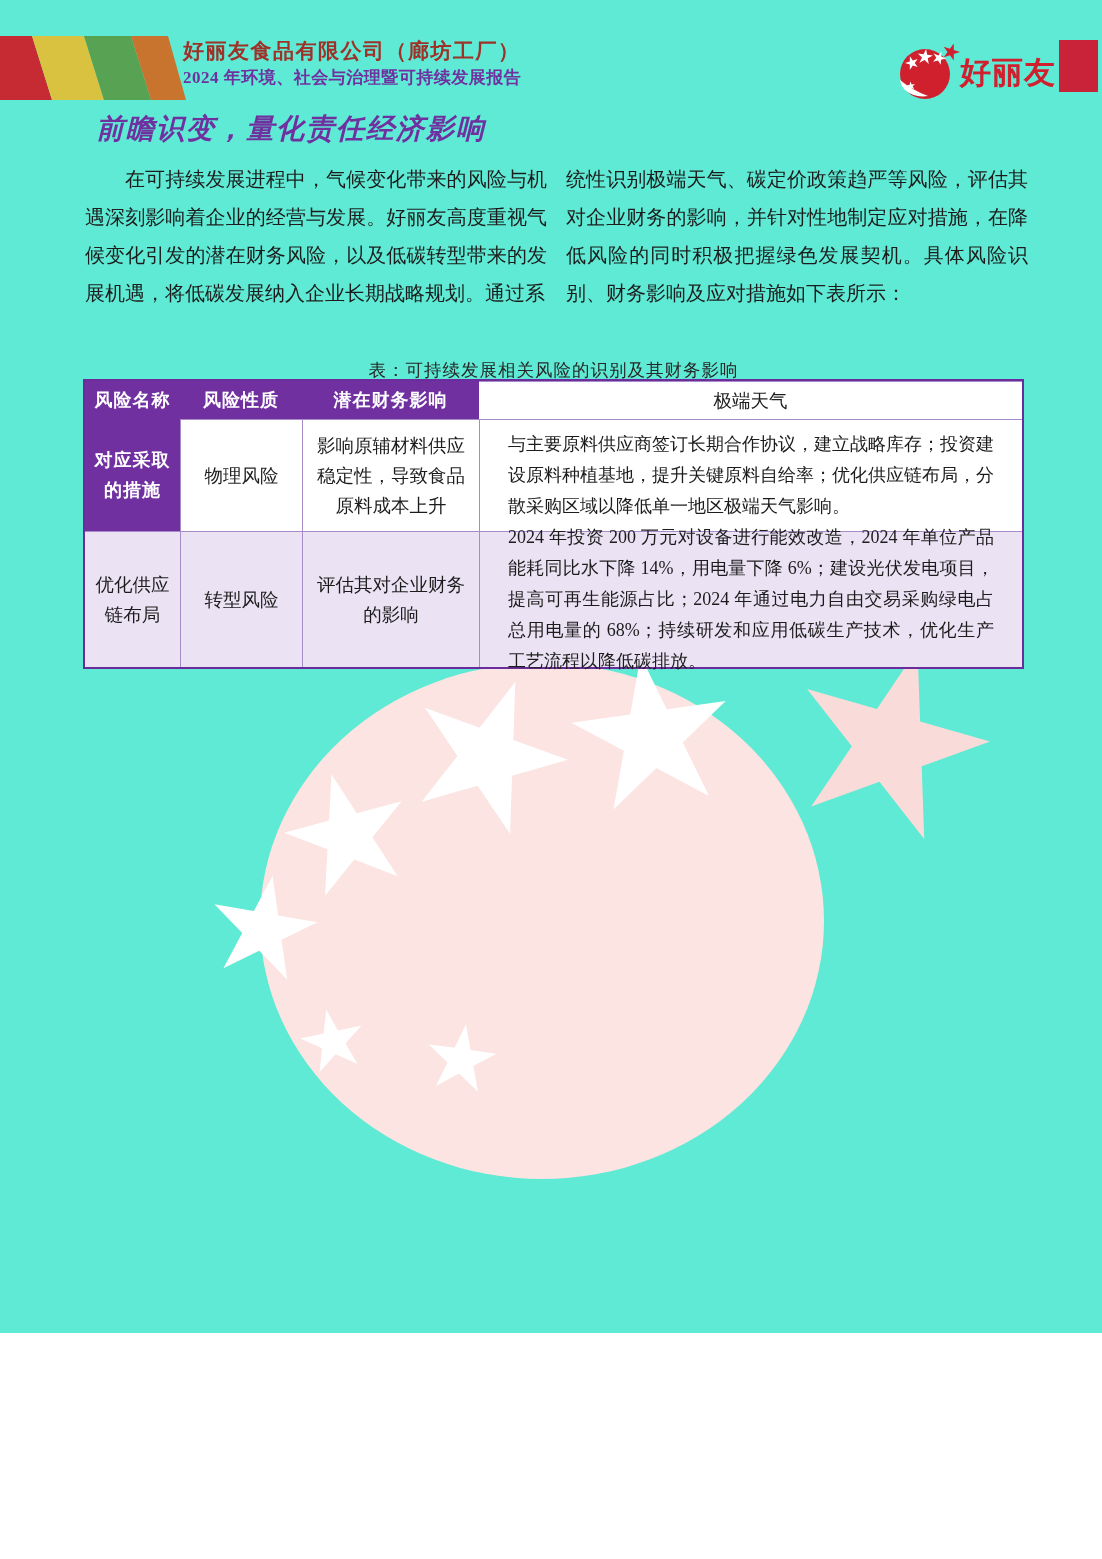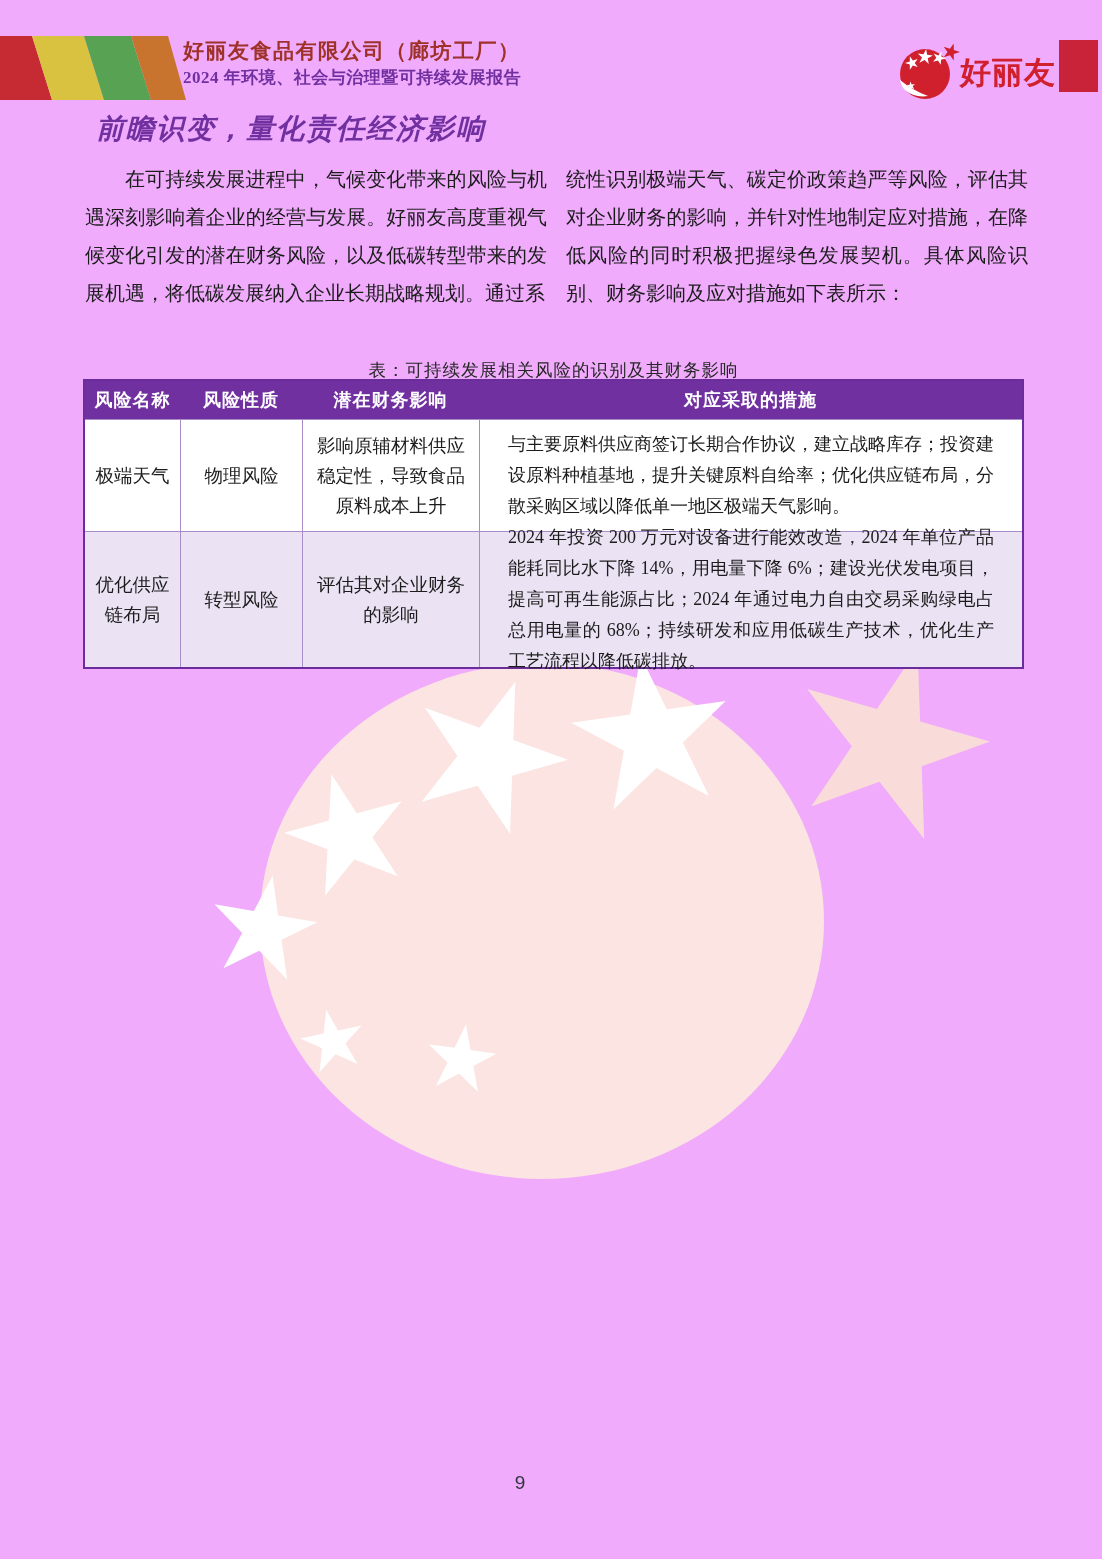--- a/index.html
+++ b/index.html
@@ -1,19 +1,19 @@
 <!DOCTYPE html>
 <html><head>
 <meta charset="utf-8">
 <style>
   html,body{margin:0;padding:0;background:#ffffff;}
   .page{
     position:relative;
-    width:1102px;height:1559px;
-    background:#f0abfc;
+    width:1102px;height:1333px;
+    background:#5eead4;
     overflow:hidden;
     font-family:"Liberation Serif","DejaVu Serif",serif;
     color:#1c1c1c;
   }
   
   #watermark{position:absolute;left:0;top:0;width:1102px;height:1559px;z-index:0;}
   
   #stripes{position:absolute;left:0;top:0;width:260px;height:110px;z-index:2;}
   .company{
     position:absolute;left:183px;top:37px;z-index:2;
@@ -133,23 +133,23 @@
   <div class="body-col col-left">在可持续发展进程中，气候变化带来的风险与机遇深刻影响着企业的经营与发展。好丽友高度重视气候变化引发的潜在财务风险，以及低碳转型带来的发展机遇，将低碳发展纳入企业长期战略规划。通过系</div>
   <div class="body-col col-right">统性识别极端天气、碳定价政策趋严等风险，评估其对企业财务的影响，并针对性地制定应对措施，在降低风险的同时积极把握绿色发展契机。具体风险识别、财务影响及应对措施如下表所示：</div>
 
   <div class="tbl-caption">表：可持续发展相关风险的识别及其财务影响</div>
 
   <div class="tbl">
 
     <div class="cell hdr">风险名称</div>
     <div class="cell hdr">风险性质</div>
     <div class="cell hdr">潜在财务影响</div>
+    <div class="cell b-top">极端天气</div>
+
     <div class="cell hdr">对应采取的措施</div>
-
-    <div class="cell b-top">极端天气</div>
     <div class="cell b-top b-left">物理风险</div>
     <div class="cell b-top b-left">影响原辅材料供应稳定性，导致食品原料成本上升</div>
     <div class="cell b-top b-left measures">
         <span>与主要原料供应商签订长期合作协议，建立战略库存；投资建设原料种植基地，提升关键原料自给率；优化供应链布局，分散采购区域以降低单一地区极端天气影响。</span>
       </div>
 
     <div class="cell b-top row-alt">优化供应链布局</div>
     <div class="cell b-top b-left row-alt">转型风险</div>
     <div class="cell b-top b-left row-alt">评估其对企业财务的影响</div>
     <div class="cell b-top b-left row-alt measures">

